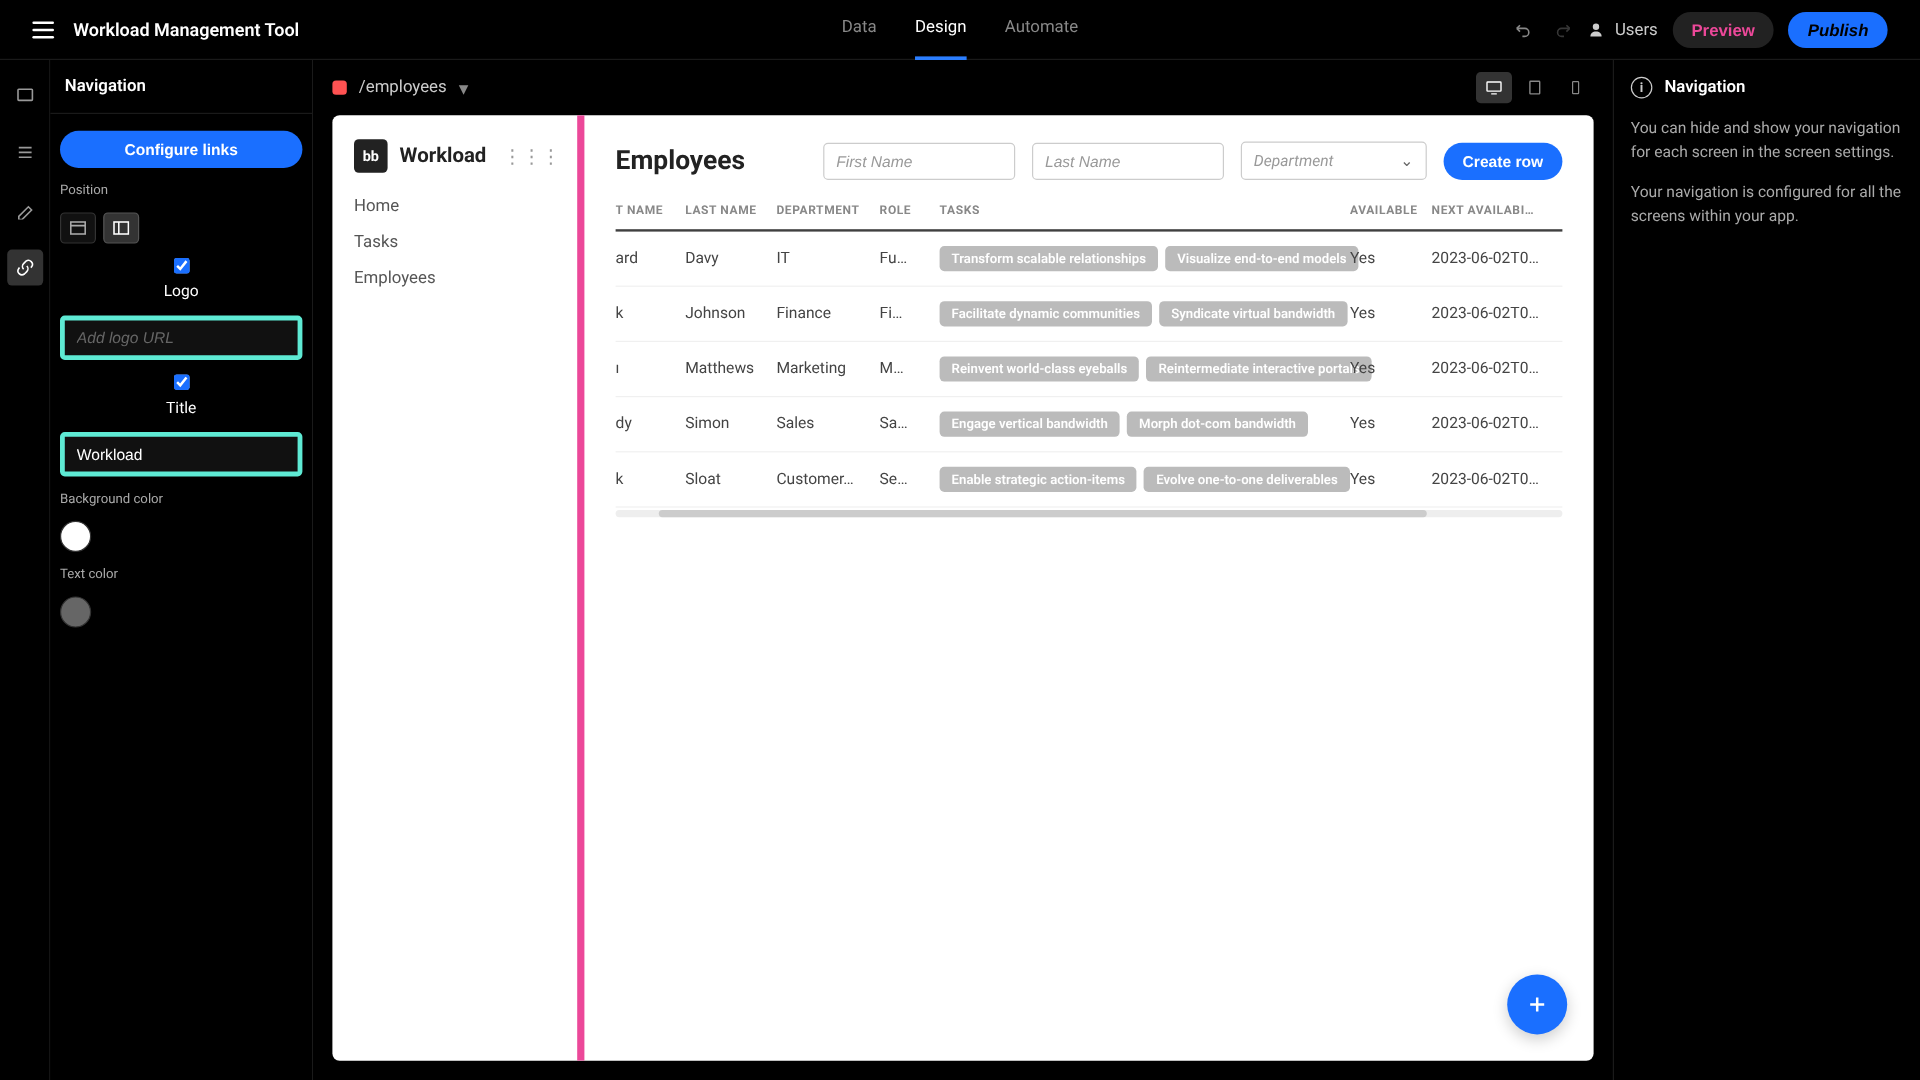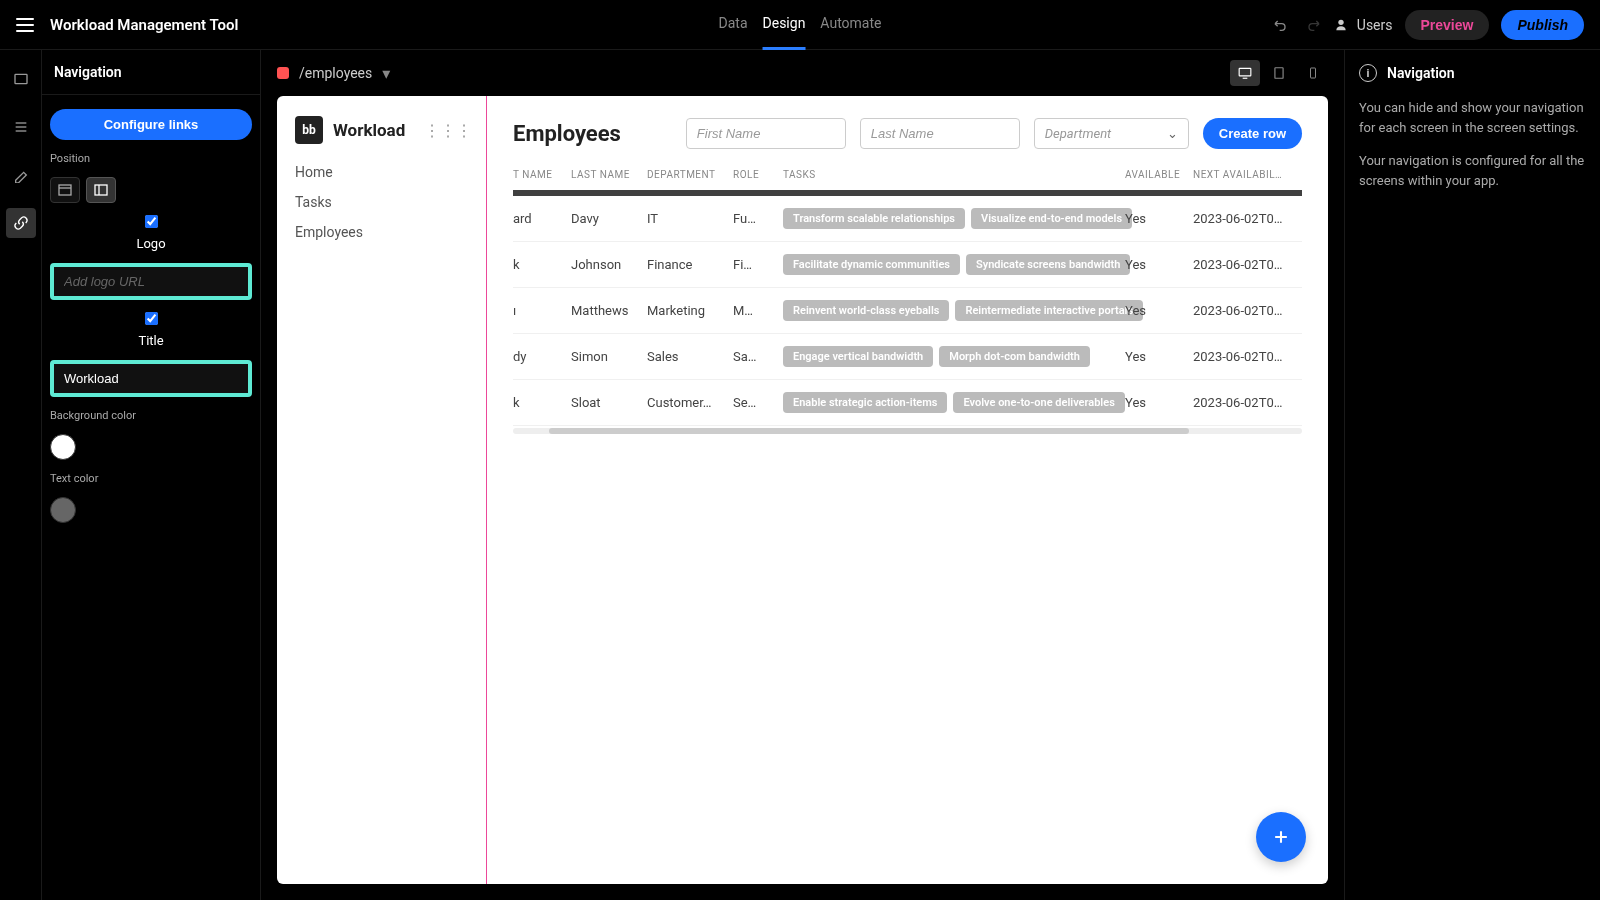--- a/index.html
+++ b/index.html
@@ -1,23 +1,23 @@
 <!DOCTYPE html>
 <html><head>
 <meta charset="utf-8">
 <style>
 * { box-sizing: border-box; margin: 0; padding: 0; }
 html, body { width: 1600px; height: 900px; overflow: hidden; font-family: -apple-system, BlinkMacSystemFont, "Segoe UI", Roboto, sans-serif; background: #000; color: #fff; }
 
 
-.topbar { height: 50px; background: #000; display: flex; align-items: center; padding: 0 16px; border-bottom: 1px solid #1a1a1a; }
+.topbar { height: 50px; background: #000; display: flex; align-items: center; padding: 0 27px; border-bottom: 1px solid #1a1a1a; }
 .topbar .hamburger { width: 18px; height: 14px; display: flex; flex-direction: column; justify-content: space-between; cursor: pointer; margin-right: 16px; }
 .topbar .hamburger span { height: 2px; background: #fff; border-radius: 1px; }
 .topbar .app-title { font-size: 15px; font-weight: 600; }
-.topbar .center-tabs { position: absolute; left: 50%; transform: translateX(-50%); display: flex; gap: 15px; height: 37px; align-items: center; }
+.topbar .center-tabs { position: absolute; left: 50%; transform: translateX(-50%); display: flex; gap: 32px; height: 37px; align-items: center; }
 .topbar .tab { font-size: 14px; color: #888; cursor: pointer; height: 50px; display: flex; align-items: center; border-bottom: 3px solid transparent; }
 .topbar .tab.active { color: #fff; border-bottom-color: #2b7eff; }
 .topbar .right { margin-left: auto; display: flex; align-items: center; gap: 12px; }
 .topbar .icon-btn { width: 20px; height: 20px; display: flex; align-items: center; justify-content: center; color: #888; cursor: pointer; }
 .topbar .users-btn { display: flex; align-items: center; gap: 6px; color: #ccc; font-size: 14px; cursor: pointer; }
 .topbar .btn { padding: 7px 16px; border-radius: 16px; font-size: 14px; font-weight: 600; cursor: pointer; border: none; }
 .topbar .btn-preview { background: #222; color: #ec4899; }
 .topbar .btn-publish { background: #1a6fff; color: #000000; font-style: italic; }
 
 
@@ -50,39 +50,39 @@
 .screen-name { font-size: 14px; color: #ccc; }
 .chevron-down { color: #888; }
 .canvas-toolbar .spacer { flex: 1; }
 .device-toggle { display: flex; gap: 4px; }
 .device-toggle .dev { width: 30px; height: 26px; background: transparent; display: flex; align-items: center; justify-content: center; color: #888; cursor: pointer; border-radius: 4px; }
 .device-toggle .dev.active { background: #333; color: #fff; }
 
 .preview-frame { flex: 1; margin: 0 16px 16px 16px; background: #fff; border-radius: 6px; display: flex; overflow: hidden; position: relative; }
 
 
-.app-sidebar { width: 210px; border-right: 1px solid #ec4899; padding: 20px 18px; color: #333; }
+.app-sidebar { width: 210px; border-right: 6px solid #ec4899; padding: 20px 18px; color: #333; }
 .app-brand { display: flex; align-items: center; gap: 10px; margin-bottom: 20px; position: relative; }
 .app-brand .logo { width: 28px; height: 28px; background: #222; border-radius: 4px; display: flex; align-items: center; justify-content: center; color: #fff; font-size: 12px; font-weight: 700; }
 .app-brand .brand-text { font-size: 17px; font-weight: 700; color: #222; }
 .app-brand .grip { position: absolute; right: -4px; color: #999; cursor: grab; }
 .app-nav { display: flex; flex-direction: column; gap: 14px; }
 .app-nav .nav-item { font-size: 14px; color: #555; cursor: pointer; }
 
 .app-main { flex: 1; padding: 22px 26px; color: #222; position: relative; overflow: hidden; }
 .app-header { display: flex; align-items: center; gap: 14px; margin-bottom: 10px; }
 .app-header h1 { font-size: 22px; font-weight: 700; }
 .app-header .hspacer { flex: 1; }
 .filter-input { border: 1px solid #ccc; border-radius: 4px; padding: 7px 10px; font-size: 13px; width: 160px; color: #333; }
 .filter-input::placeholder { color: #999; font-style: italic; }
 .filter-select { border: 1px solid #ccc; border-radius: 4px; padding: 7px 10px; font-size: 13px; width: 155px; color: #999; font-style: italic; background: #fff; display: flex; align-items: center; justify-content: space-between; cursor: pointer; }
 .btn-create { background: #1a6fff; color: #fff; border: none; border-radius: 16px; padding: 8px 16px; font-size: 13px; font-weight: 600; cursor: pointer; }
 
 .table-wrap { position: relative; }
-.table-head { display: flex; font-size: 10px; font-weight: 400; color: #888; letter-spacing: 0.5px; border-bottom: 6px solid #404040; padding: 10px 0; }
+.table-head { display: flex; font-size: 10px; font-weight: 700; color: #888; letter-spacing: 0.5px; border-bottom: 2px solid #404040; padding: 10px 0; }
 .table-row { display: flex; align-items: center; border-bottom: 1px solid #f0f0f0; padding: 10px 0; font-size: 13px; color: #444; min-height: 46px; }
 .col-fname { width: 58px; overflow: hidden; text-overflow: ellipsis; white-space: nowrap; }
 .col-lname { width: 76px; overflow: hidden; text-overflow: ellipsis; white-space: nowrap; }
 .col-dept { width: 86px; overflow: hidden; text-overflow: ellipsis; white-space: nowrap; }
 .col-role { width: 50px; overflow: hidden; text-overflow: ellipsis; white-space: nowrap; }
 .col-tasks { width: 336px; display: flex; gap: 6px; flex-wrap: nowrap; }
 .col-avail { width: 74px; overflow: hidden; padding-left: 6px; }
 .col-next { width: 90px; overflow: hidden; text-overflow: ellipsis; white-space: nowrap; }
 .tag { background: #bbb; color: #fff; font-size: 11px; font-weight: 600; padding: 4px 10px; border-radius: 4px; white-space: nowrap; }
 .hscrollbar { height: 6px; background: #eee; border-radius: 3px; margin-top: 2px; position: relative; }
@@ -277,21 +277,21 @@
                 <div class="col-avail">Yes</div>
                 <div class="col-next">2023-06-02T08:…</div>
               </div>
               <div class="table-row">
                 <div class="col-fname">k</div>
                 <div class="col-lname">Johnson</div>
                 <div class="col-dept">Finance</div>
                 <div class="col-role">Fi…</div>
                 <div class="col-tasks">
                   <span class="tag">Facilitate dynamic communities</span>
-                  <span class="tag">Syndicate screens bandwidth</span>
+                  <span class="tag">Syndicate virtual bandwidth</span>
                 </div>
                 <div class="col-avail">Yes</div>
                 <div class="col-next">2023-06-02T08:…</div>
               </div>
               <div class="table-row">
                 <div class="col-fname">ı</div>
                 <div class="col-lname">Matthews</div>
                 <div class="col-dept">Marketing</div>
                 <div class="col-role">M…</div>
                 <div class="col-tasks">

